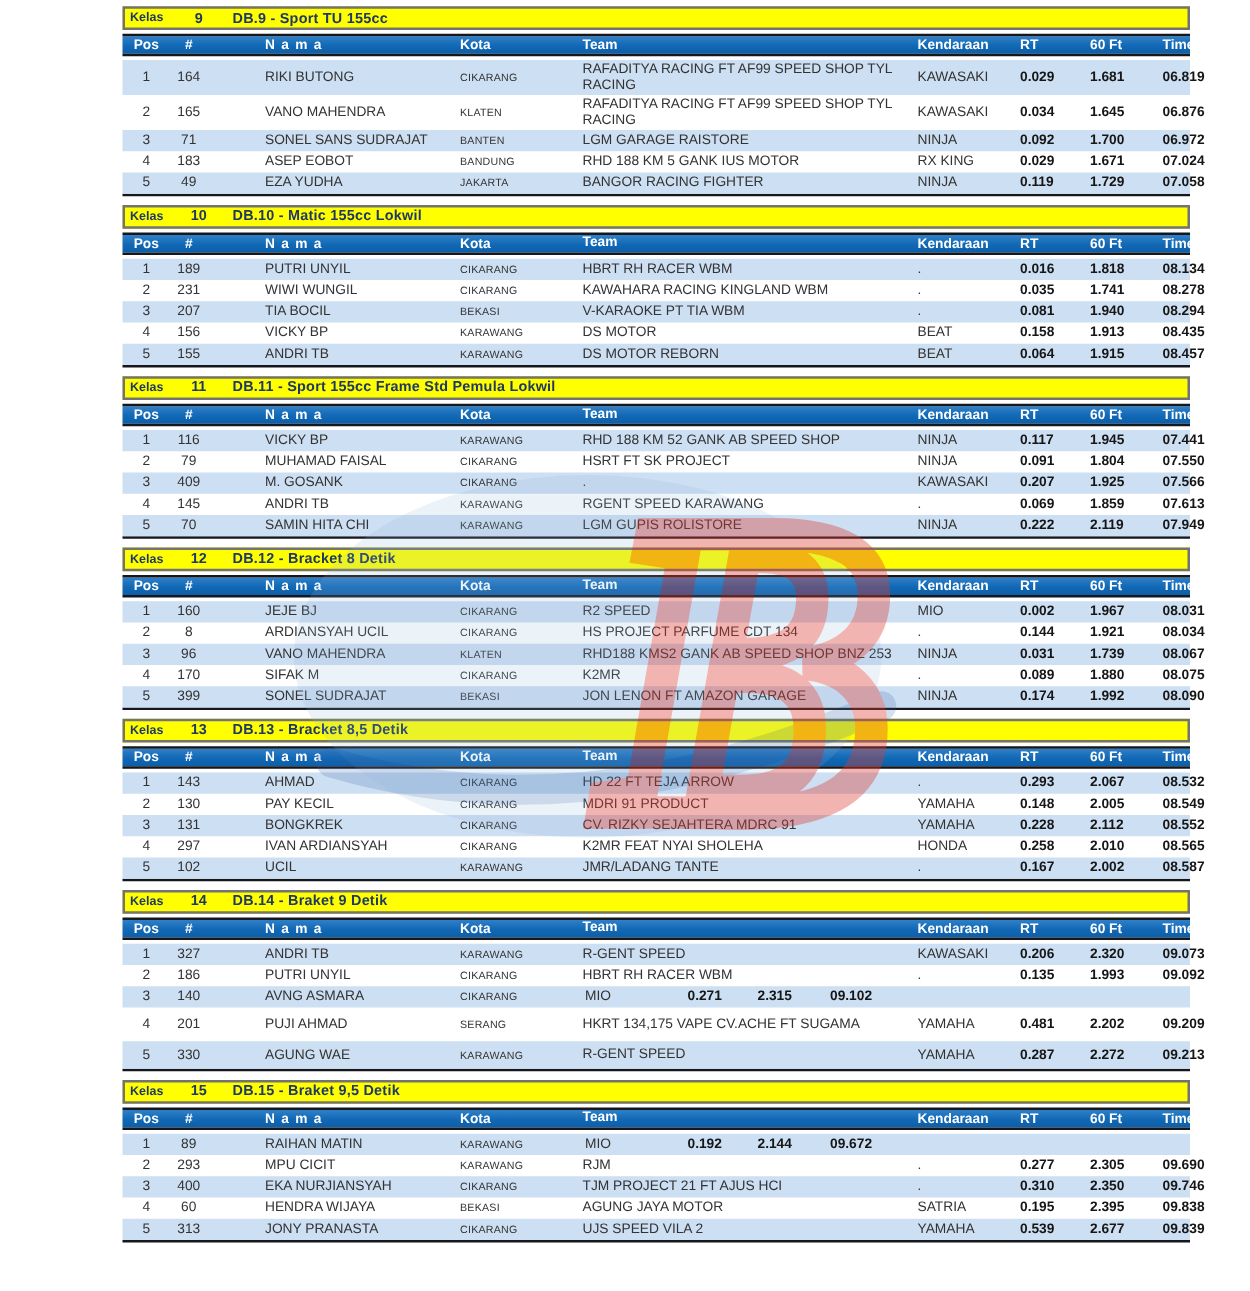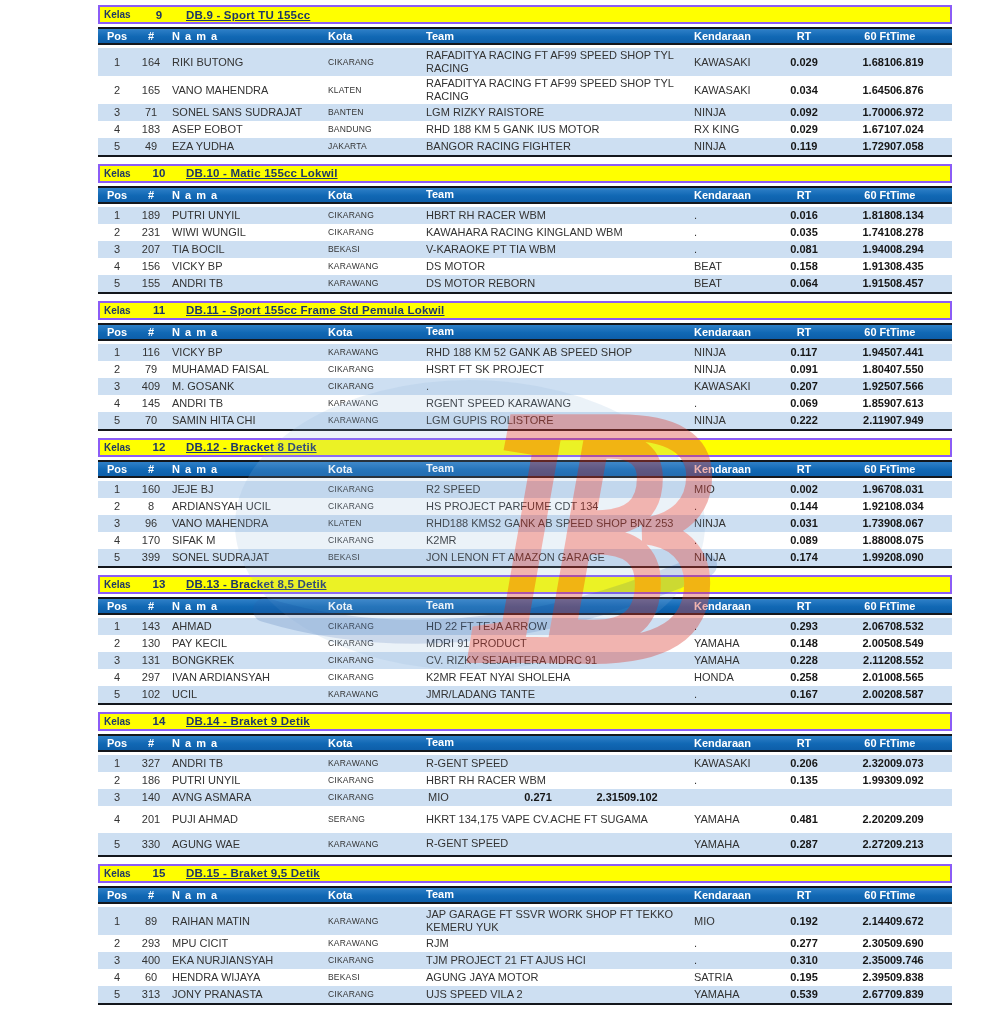--- a/index.html
+++ b/index.html
@@ -6,26 +6,26 @@
   body{
     width:1000px;height:1033px;overflow:hidden;background:#ffffff;
     font-family:"Liberation Sans", sans-serif;position:relative;
   }
   .content{position:absolute;left:98px;top:5px;width:854px;}
   .section{margin-bottom:7px;}
 
   
   .kelas-bar{
     display:flex;align-items:center;background:var(--yellow);
-    border:2px solid #8b5cf6;height:19px;box-sizing:border-box;
+    border:2px solid #737373;height:19px;box-sizing:border-box;
     color:var(--bar-text);font-weight:bold;
   }
   .kelas-label{width:40px;padding-left:4px;font-size:10px;}
   .kelas-num{width:30px;text-align:center;font-size:11.5px;}
-  .kelas-title{padding-left:12px;font-size:11.5px;letter-spacing:.2px;text-decoration:underline;}
+  .kelas-title{padding-left:12px;font-size:11.5px;letter-spacing:.2px;}
 
   
   .header-row{
     display:flex;align-items:center;margin-top:3px;height:18px;box-sizing:border-box;
     background:linear-gradient(180deg,#2f80c8 0%,var(--header-blue) 55%,#0d5ea9 100%);
     border-top:2px solid var(--dark-border);border-bottom:2px solid var(--dark-border);
     color:#ffffff;font-weight:bold;font-size:11px;
   }
 
   
@@ -33,26 +33,26 @@
   .row{display:flex;align-items:center;font-size:11px;color:var(--text);
        min-height:17px;box-sizing:border-box;padding:1px 0;}
   .row:nth-child(odd){background:var(--row-alt);}
   .section:nth-of-type(6) .row:nth-child(4){min-height:27px;}
   .section:nth-of-type(6) .row:nth-child(5){min-height:22px;}
 
   
   .c{flex:0 0 auto;box-sizing:border-box;}
   .c-pos{width:38px;text-align:center;}
   .c-num{width:30px;text-align:center;}
-  .c-nama{width:160px;padding-left:6px;}
+  .c-nama{width:160px;padding-left:6px;margin-left:40px;}
   .c-kota{width:100px;padding-left:2px;}
   .c-team{width:266px;padding-right:10px;line-height:1.18;}
   .c-kend{width:84px;padding-left:2px;}
-  .c-rt{width:56px;text-align:center;}
-  .c-sixty{width:58px;text-align:right;}
+  .c-rt{width:56px;}
+  .c-sixty{width:58px;text-align:left;}
   .c-time{width:62px;text-align:left;}
 
   .row .c-kota{font-size:8.5px;letter-spacing:.2px;}
   .row .c-rt,.row .c-sixty,.row .c-time{font-weight:bold;color:#161616;}
   .header-row .c-nama{letter-spacing:1px;}
 
   
   .watermark{position:absolute;left:235px;top:360px;width:590px;height:340px;
              opacity:.38;pointer-events:none;z-index:5;}
 </style>
@@ -100,21 +100,21 @@
     <span class="c c-rt">0.034</span>
     <span class="c c-sixty">1.645</span>
     <span class="c c-time">06.876</span>
   </div>
 
   <div class="row">
     <span class="c c-pos">3</span>
     <span class="c c-num">71</span>
     <span class="c c-nama">SONEL SANS SUDRAJAT</span>
     <span class="c c-kota">BANTEN</span>
-    <span class="c c-team">LGM RIZKY RAISTORE</span>
+    <span class="c c-team">LGM GARAGE RAISTORE</span>
     <span class="c c-kend">NINJA</span>
     <span class="c c-rt">0.092</span>
     <span class="c c-sixty">1.700</span>
     <span class="c c-time">06.972</span>
   </div>
 
   <div class="row">
     <span class="c c-pos">4</span>
     <span class="c c-num">183</span>
     <span class="c c-nama">ASEP EOBOT</span>
@@ -555,21 +555,20 @@
       <span class="c c-rt">RT</span>
       <span class="c c-sixty">60 Ft</span>
       <span class="c c-time">Time</span>
     </div>
     <div class="rows">
   <div class="row">
     <span class="c c-pos">1</span>
     <span class="c c-num">89</span>
     <span class="c c-nama">RAIHAN MATIN</span>
     <span class="c c-kota">KARAWANG</span>
-    <span class="c c-team">JAP GARAGE FT SSVR WORK SHOP FT TEKKO KEMERU YUK</span>
     <span class="c c-kend">MIO</span>
     <span class="c c-rt">0.192</span>
     <span class="c c-sixty">2.144</span>
     <span class="c c-time">09.672</span>
   </div>
 
   <div class="row">
     <span class="c c-pos">2</span>
     <span class="c c-num">293</span>
     <span class="c c-nama">MPU CICIT</span>

